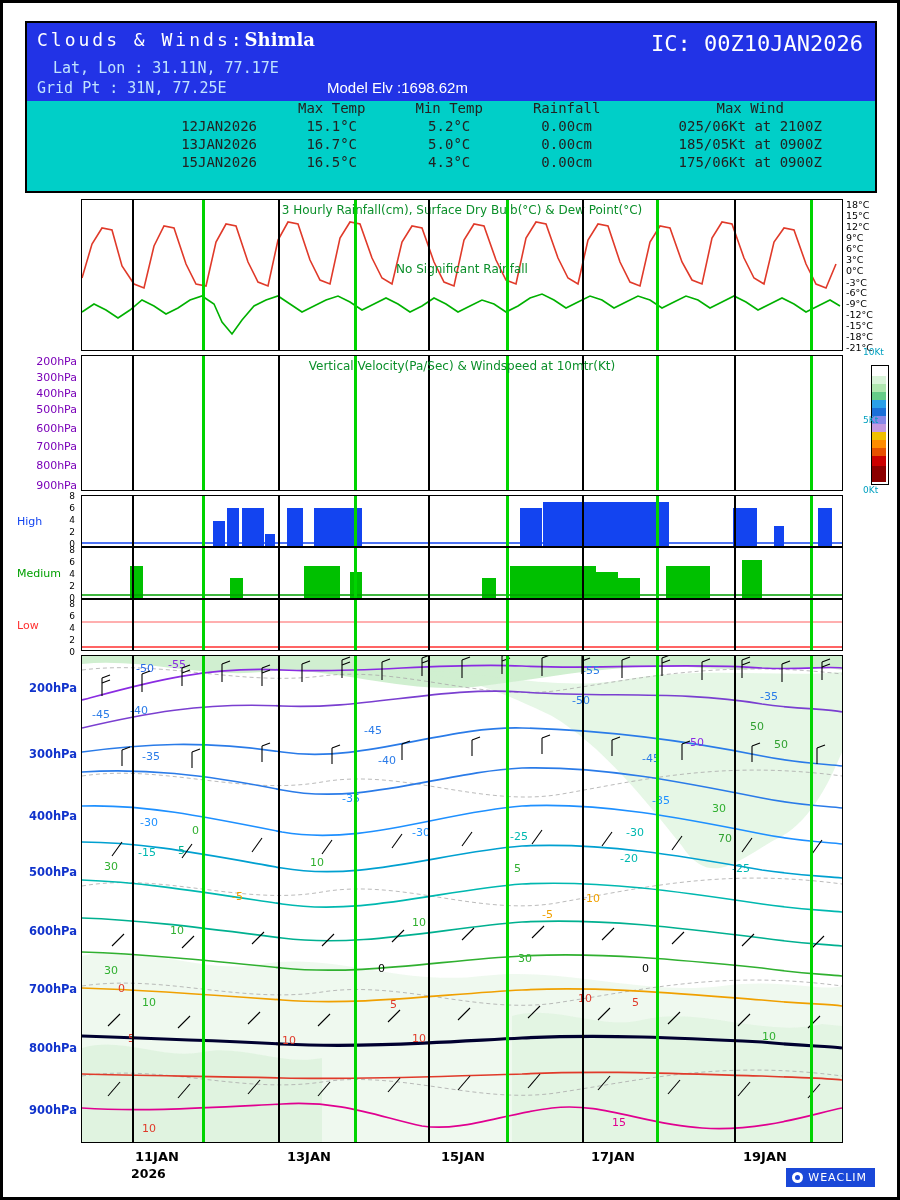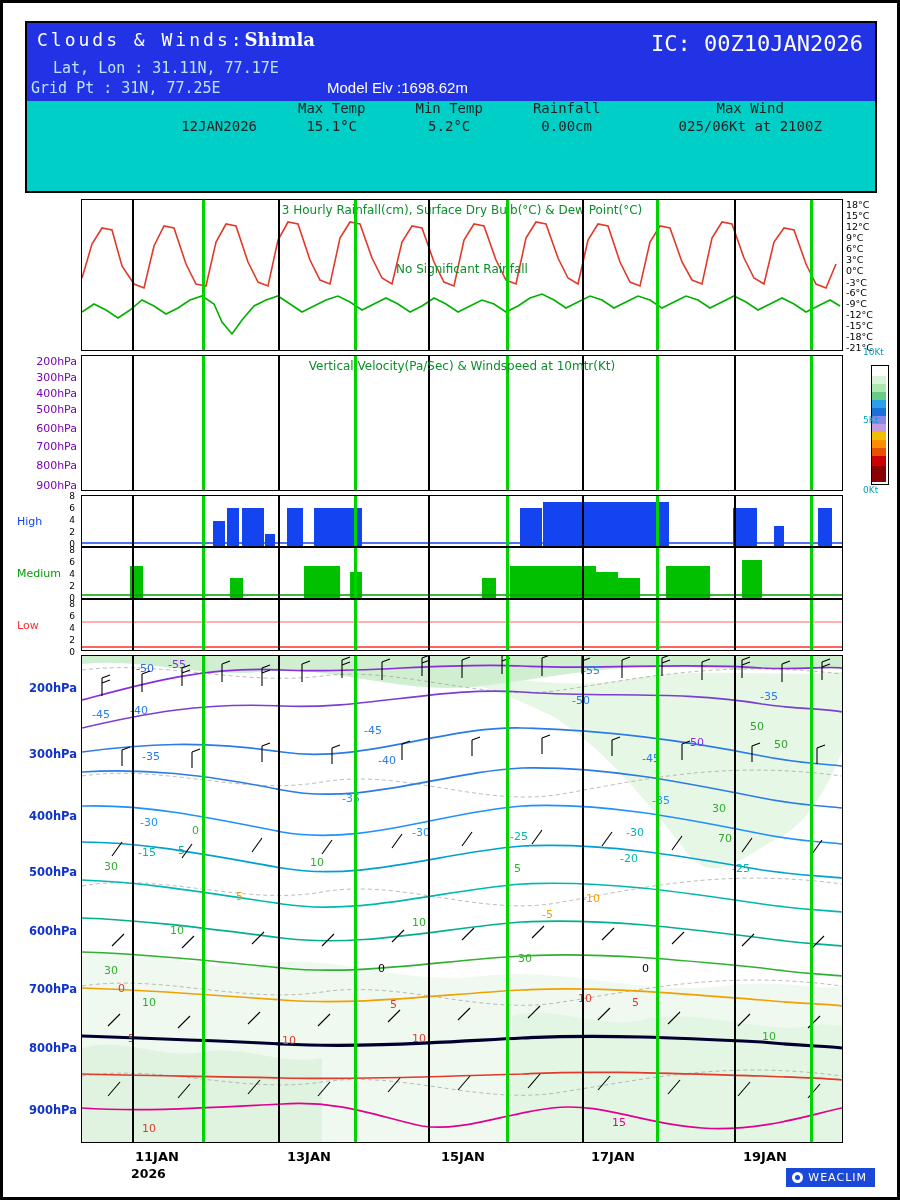--- a/index.html
+++ b/index.html
@@ -7,21 +7,21 @@
   .page{position:relative;width:900px;height:1200px;box-sizing:border-box;border:3px solid #000;background:#fff;}
 
   
   .header{position:absolute;left:22px;top:18px;width:852px;height:172px;border:2px solid #000;box-sizing:border-box;}
   .hdr-blue{position:absolute;left:0;top:0;width:100%;height:78px;background:#2233e6;}
   .hdr-cyan{position:absolute;left:0;top:78px;width:100%;height:90px;background:#00cfc8;}
   .title-main{position:absolute;left:10px;top:6px;color:#fff;font-family:"DejaVu Sans Mono",monospace;font-size:18px;letter-spacing:3px;}
   .title-main b{letter-spacing:0px;font-family:"DejaVu Serif",serif;}
   .title-ic{position:absolute;right:12px;top:8px;color:#fff;font-family:"DejaVu Sans Mono",monospace;font-size:22px;}
   .latlon{position:absolute;left:10px;top:36px;color:#bfe3ff;font-family:"DejaVu Sans Mono",monospace;font-size:15px;margin-left:16px;}
-  .gridpt{position:absolute;left:4px;top:56px;color:#bfe3ff;font-family:"DejaVu Sans Mono",monospace;font-size:15px;}
+  .gridpt{position:absolute;left:10px;top:56px;color:#bfe3ff;font-family:"DejaVu Sans Mono",monospace;font-size:15px;}
   .modelelv{position:absolute;left:300px;top:56px;color:#ffffff;font-family:Liberation Sans, sans-serif;font-size:15px;}
   table.tbl{position:absolute;left:0;top:76px;width:100%;border-collapse:collapse;font-family:"DejaVu Sans Mono",monospace;font-size:14px;color:#222;}
   table.tbl th{font-weight:normal;padding:1px 0;}
   table.tbl td{padding:1px 0;text-align:center;}
   table.tbl td.date{text-align:right;padding-right:16px;width:230px;}
   table.tbl th.date{width:230px;}
 
   
   .panel{position:absolute;border:1px solid #000;background:#fff;box-sizing:border-box;overflow:hidden;}
   .dots{position:absolute;left:0;top:0;width:100%;height:100%;
@@ -91,20 +91,34 @@
           <th>Max Wind</th>
         </tr>
       </thead>
       <tbody>
         <tr>
           <td class="date">12JAN2026</td>
           <td>15.1°C</td>
           <td>5.2°C</td>
           <td>0.00cm</td>
           <td>025/06Kt at 2100Z</td>
+        </tr>
+        <tr>
+          <td class="date">13JAN2026</td>
+          <td>16.7°C</td>
+          <td>5.0°C</td>
+          <td>0.00cm</td>
+          <td>185/05Kt at 0900Z</td>
+        </tr>
+        <tr>
+          <td class="date">15JAN2026</td>
+          <td>16.5°C</td>
+          <td>4.3°C</td>
+          <td>0.00cm</td>
+          <td>175/06Kt at 0900Z</td>
         </tr>
       </tbody>
     </table>
   </div>
 
   <div class="panel" id="p1">
     <div class="dots"></div>
     <div class="ptitle">3 Hourly Rainfall(cm), Surface Dry Bulb(°C) &amp; Dew Point(°C)</div>
     <div class="norain">No Significant Rainfall</div>
     <svg width="760" height="150" viewBox="0 0 760 150">

